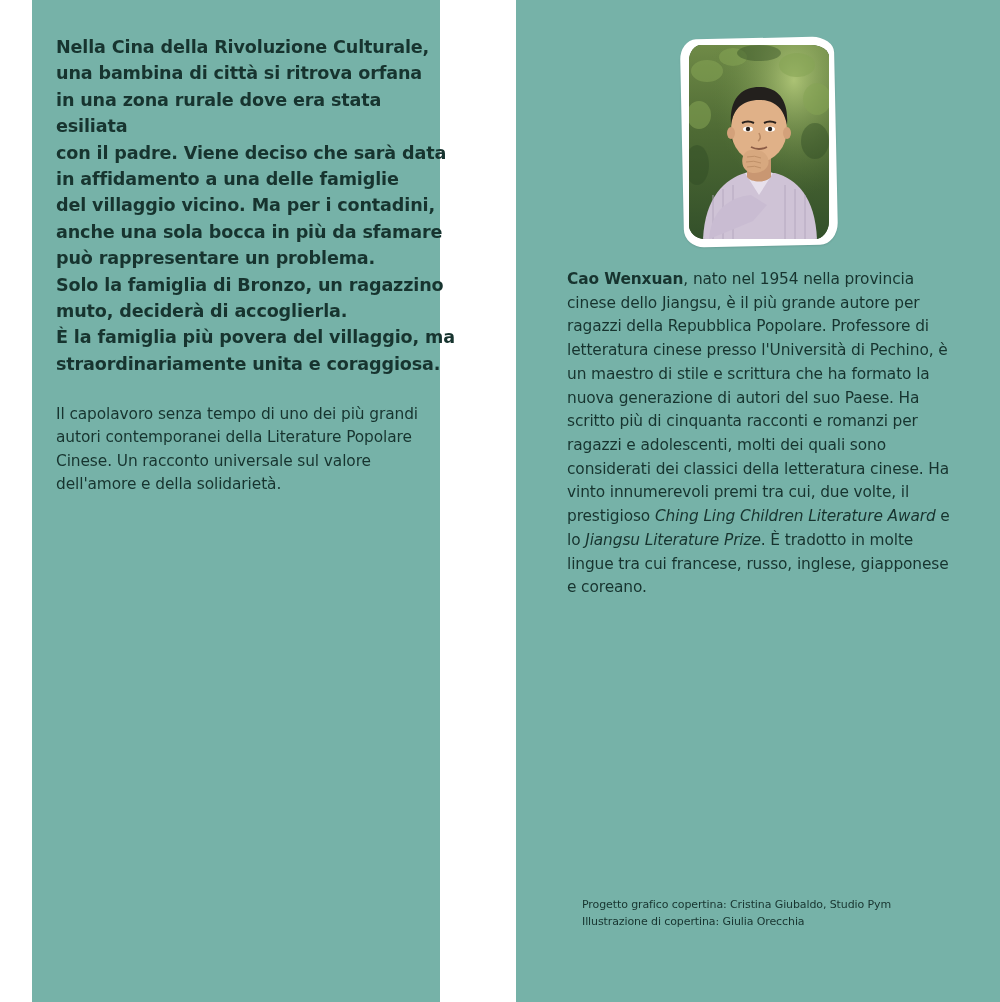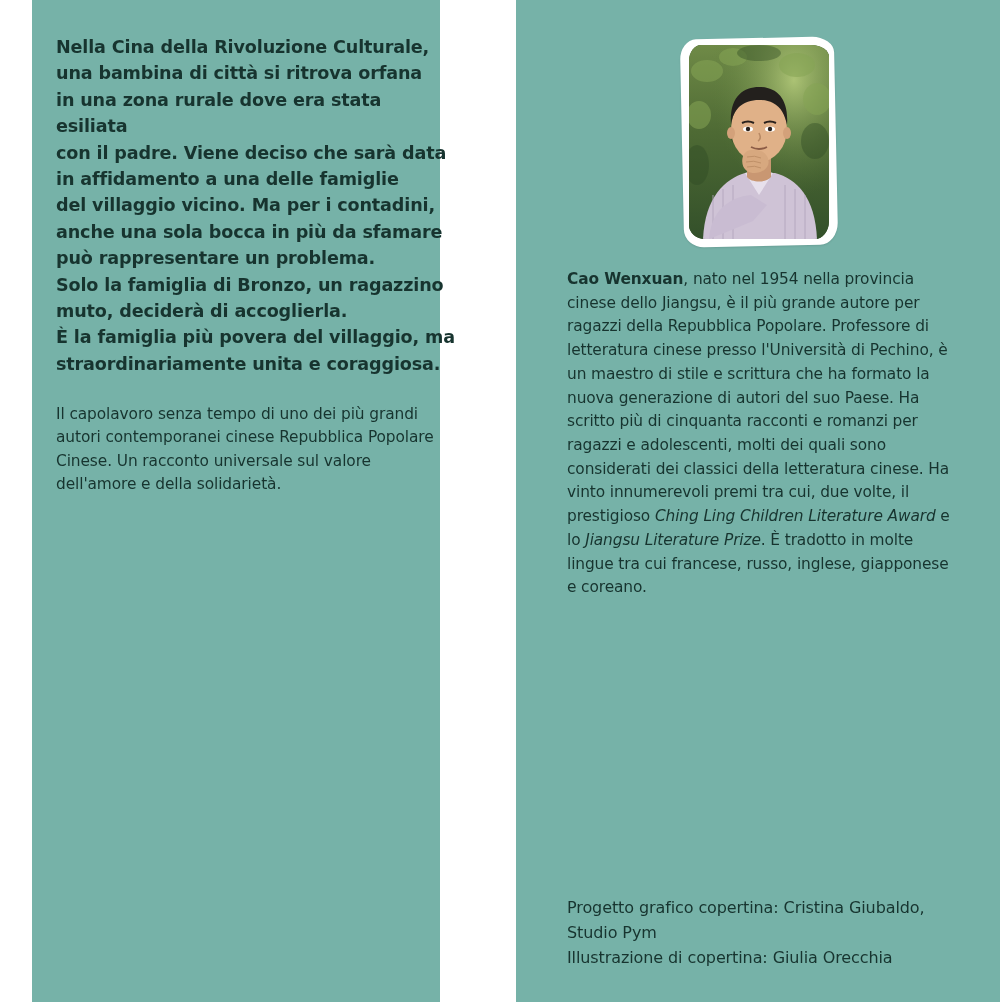--- a/index.html
+++ b/index.html
@@ -103,25 +103,25 @@
     line-height: 1.54;
     color: #17342f;
     letter-spacing: -0.12px;
     margin: 0;
   }
   .bio b { font-weight: bold; text-align: right; }
   .bio i { font-style: italic; text-align: right; }
 
   .credits {
     position: absolute;
-    left: 51px;
+    left: 66px;
     top: 896px;
     width: 400px;
     font-family: "DejaVu Sans", sans-serif;
-    font-size: 16px;
+    font-size: 11px;
     line-height: 1.55;
     color: #17342f;
     letter-spacing: -0.1px;
     margin: 0;
     white-space: pre-line;
   }
 </style>
 </head>
 <body>
 
@@ -135,21 +135,21 @@
 con il padre. Viene deciso che sarà data
 in affidamento a una delle famiglie
 del villaggio vicino. Ma per i contadini,
 anche una sola bocca in più da sfamare
 può rappresentare un problema.
 Solo la famiglia di Bronzo, un ragazzino
 muto, deciderà di accoglierla.
 È la famiglia più povera del villaggio, ma
 straordinariamente unita e coraggiosa.</p>
       <p class="sub-text">Il capolavoro senza tempo di uno dei più grandi
-autori contemporanei cinese Repubblica Popolare
+autori contemporanei della Literature Popolare
 Cinese. Un racconto universale sul valore
 dell'amore e della solidarietà.</p>
     </div>
   </div>
 
   <div class="back">
 
     <div class="photo-wrap">
       <div class="photo-frame"></div>
       <div class="photo">

